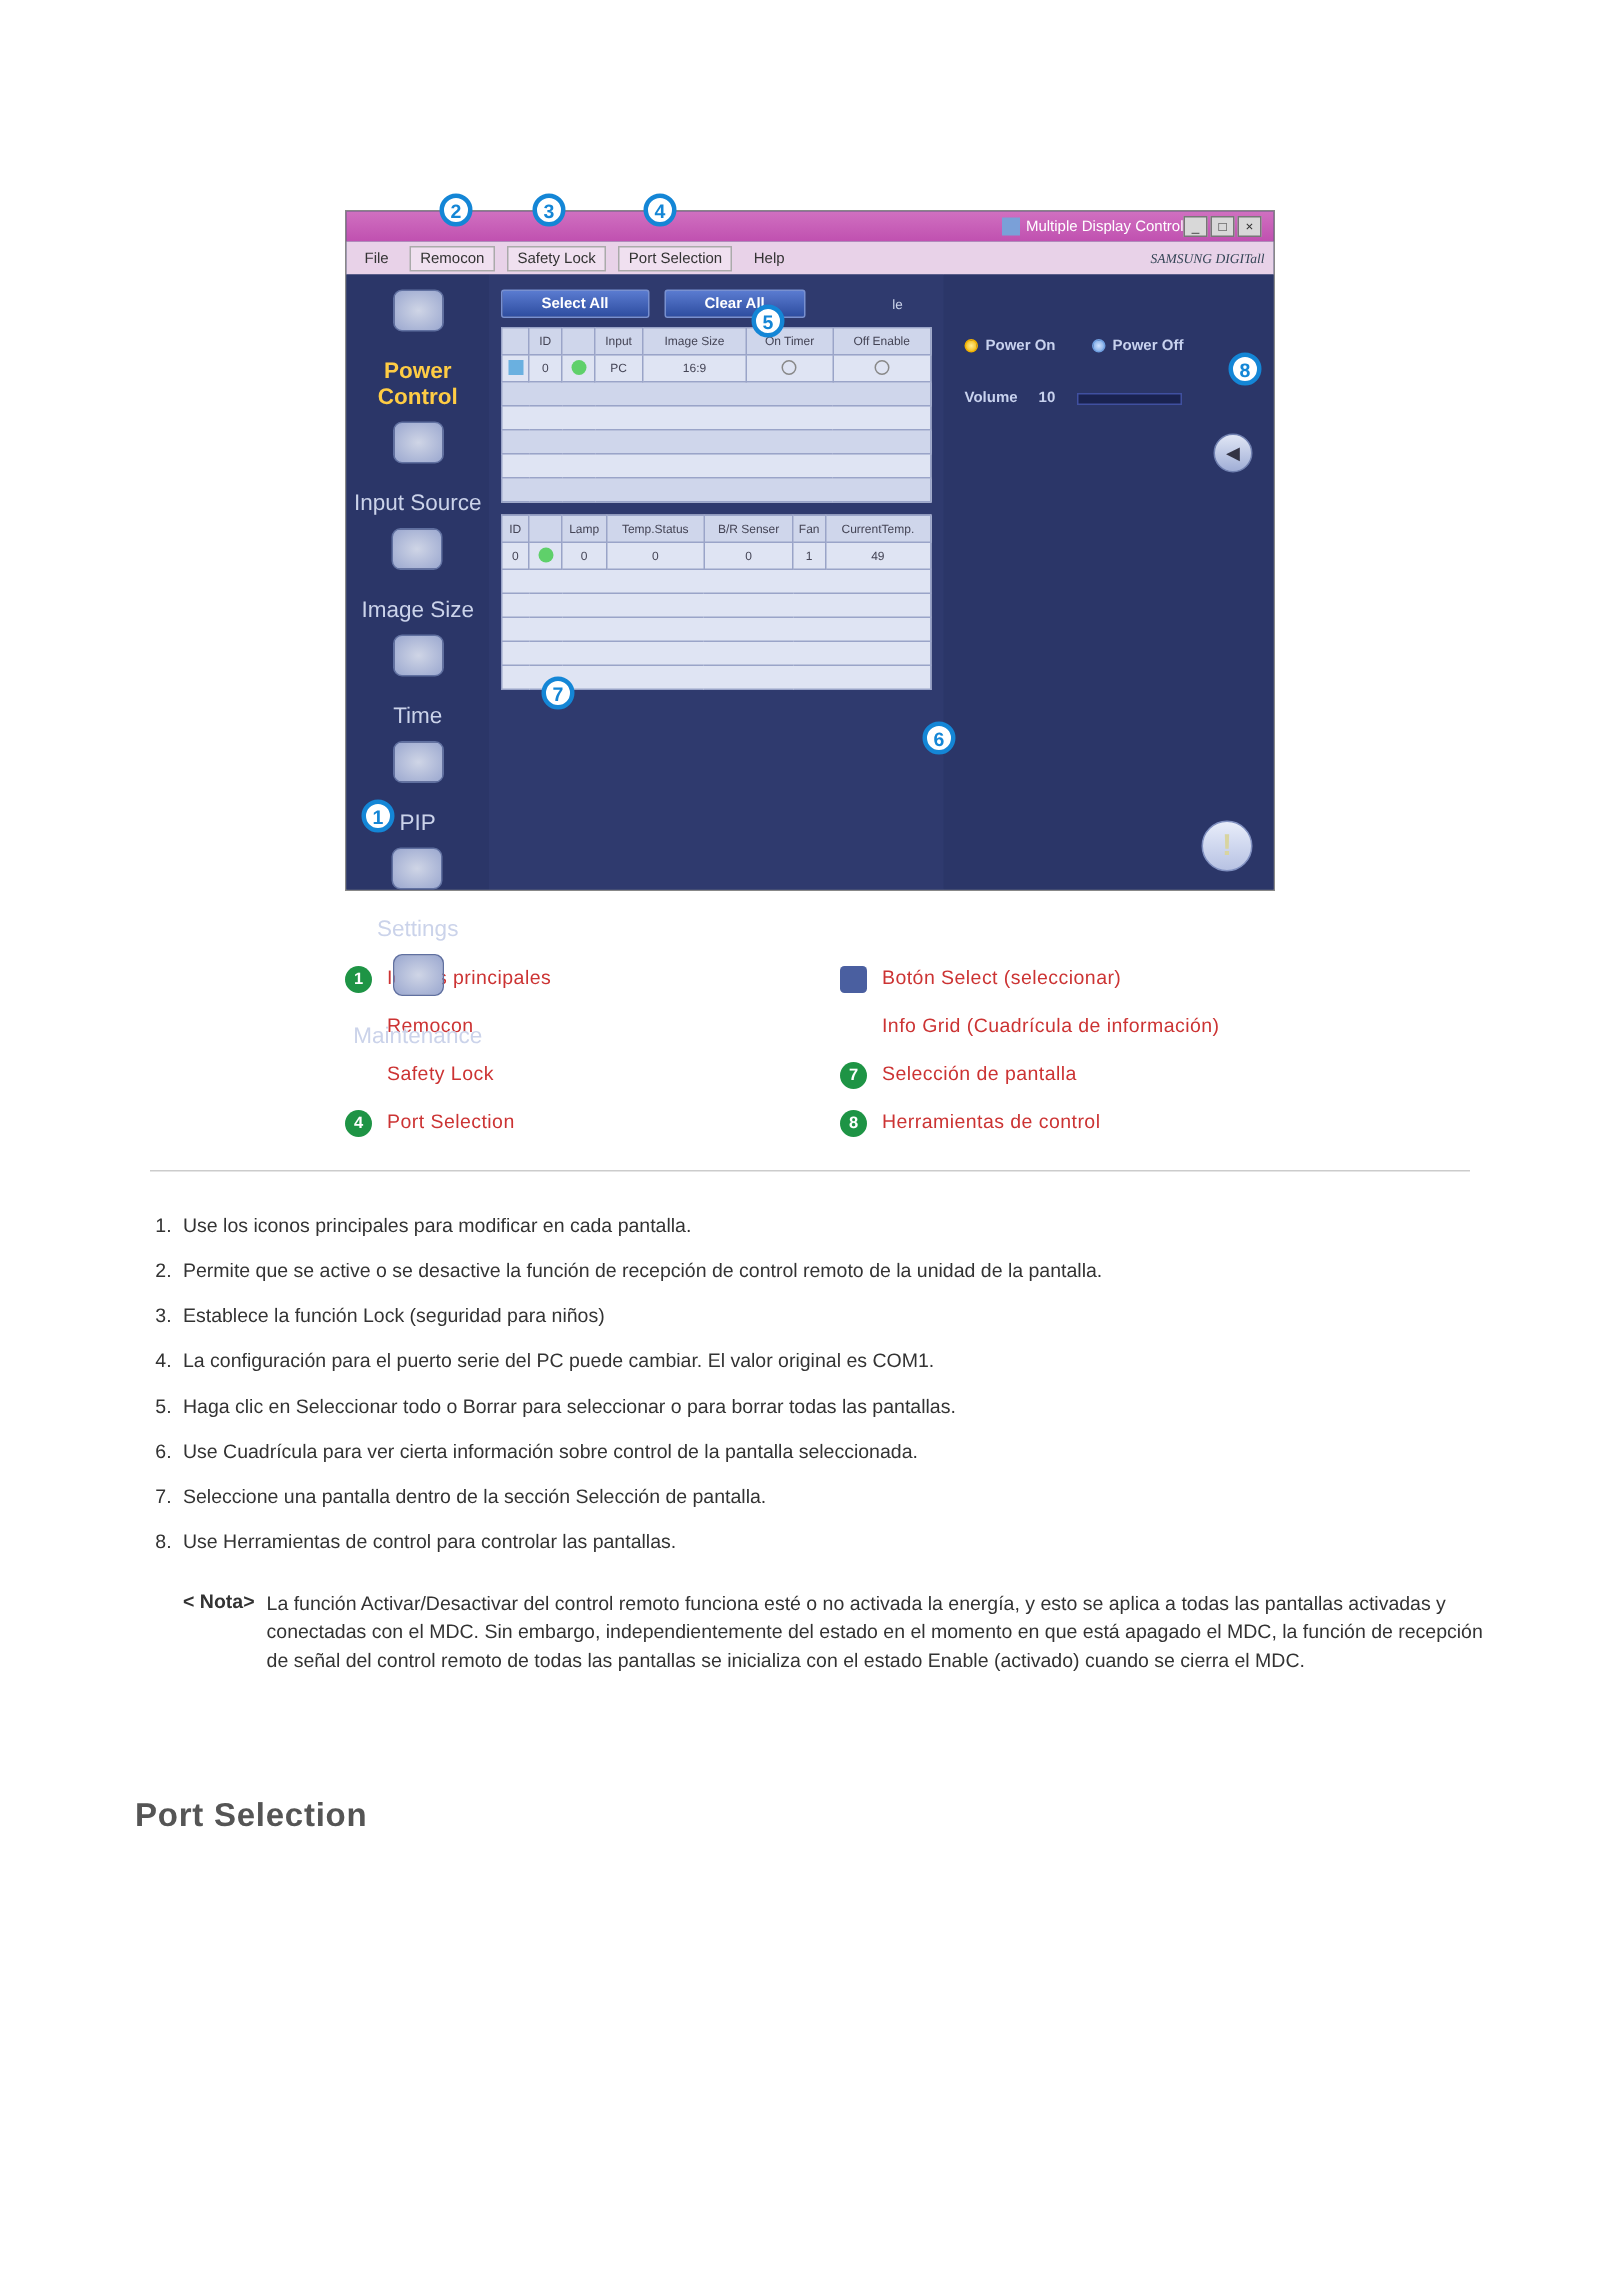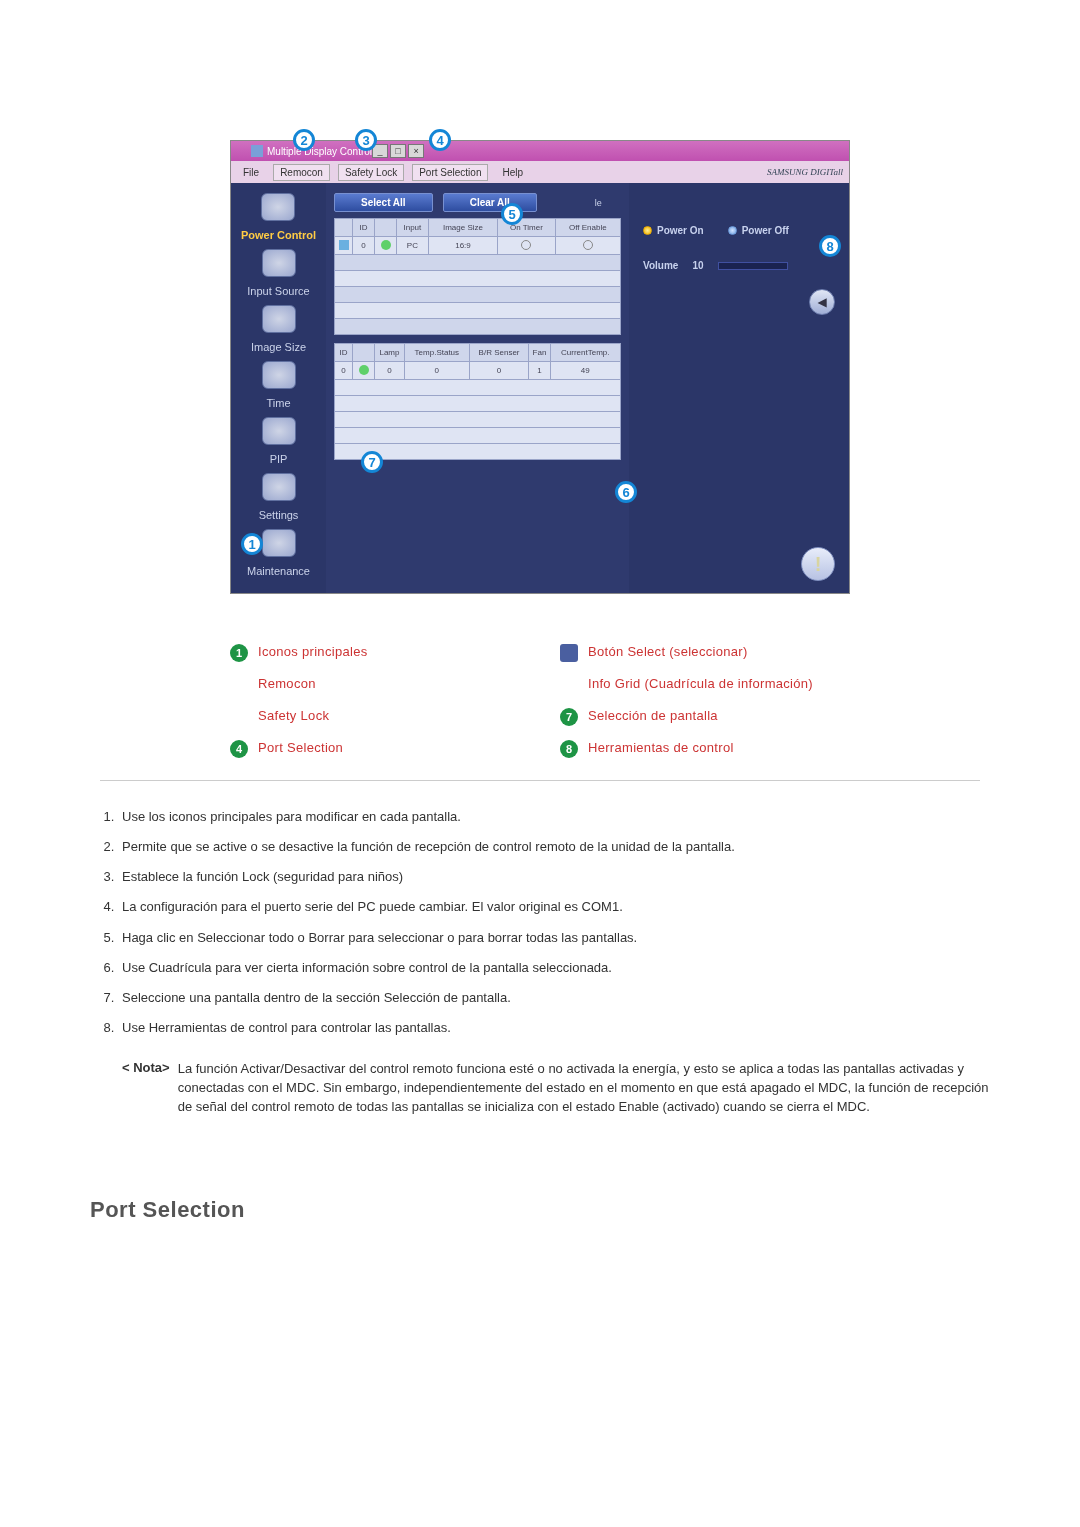--- a/index.html
+++ b/index.html
@@ -21,22 +21,22 @@
     margin: 0 auto 50px auto;
     border: 1px solid #888;
     background: #2f3a6e;
     position: relative;
   }
   .titlebar {
     height: 20px;
     background: linear-gradient(#d070c0,#c050b0);
     display: flex;
     align-items: center;
-    justify-content: flex-start;
-    padding: 0 20px;
+    justify-content: flex-end;
+    padding: 0 8px;
     font-size: 10px;
     color: #fff;
   }
   .titlebar-left { display:flex; align-items:center; gap:4px; }
   .titlebar-icon { width:12px; height:12px; background:#7aa0d8; display:inline-block; }
   .win-btns { display:flex; gap:2px; }
   .win-btn { width:16px; height:14px; background:#d8d8d8; border:1px solid #777; font-size:9px; line-height:12px; text-align:center; color:#333; }
   .menubar {
     height: 22px;
     background: #e8d2e8;
@@ -78,21 +78,21 @@
     flex-direction:column;
     align-items:center;
     margin-bottom:8px;
   }
   .side-icon {
     width:34px; height:28px;
     background: radial-gradient(#cfd5e6,#9aa7cf);
     border-radius:6px;
     border:1px solid #6070a0;
   }
-  .side-label { font-size:11px; color:#cbd3ea; margin-top:8px; text-align:center; }
+  .side-label { font-size:15px; color:#cbd3ea; margin-top:18px; text-align:center; }
   .side-label.highlight { color:#ffcc44; font-weight:bold; }
   .center-col {
     flex: 1;
     background: #2f3a6e;
     padding: 10px 8px;
     position: relative;
   }
   .btnrow { display:flex; gap:10px; margin-bottom:6px; align-items:center;}
   .tool-btn {
     font-size:10px; font-weight:bold; color:#fff;

